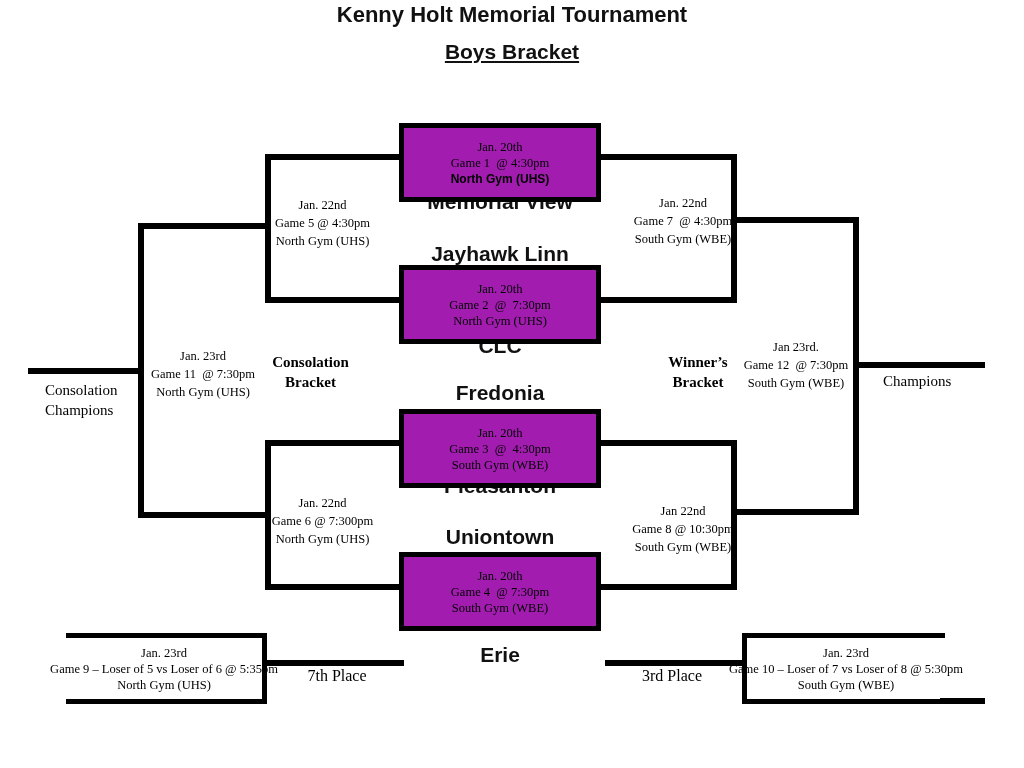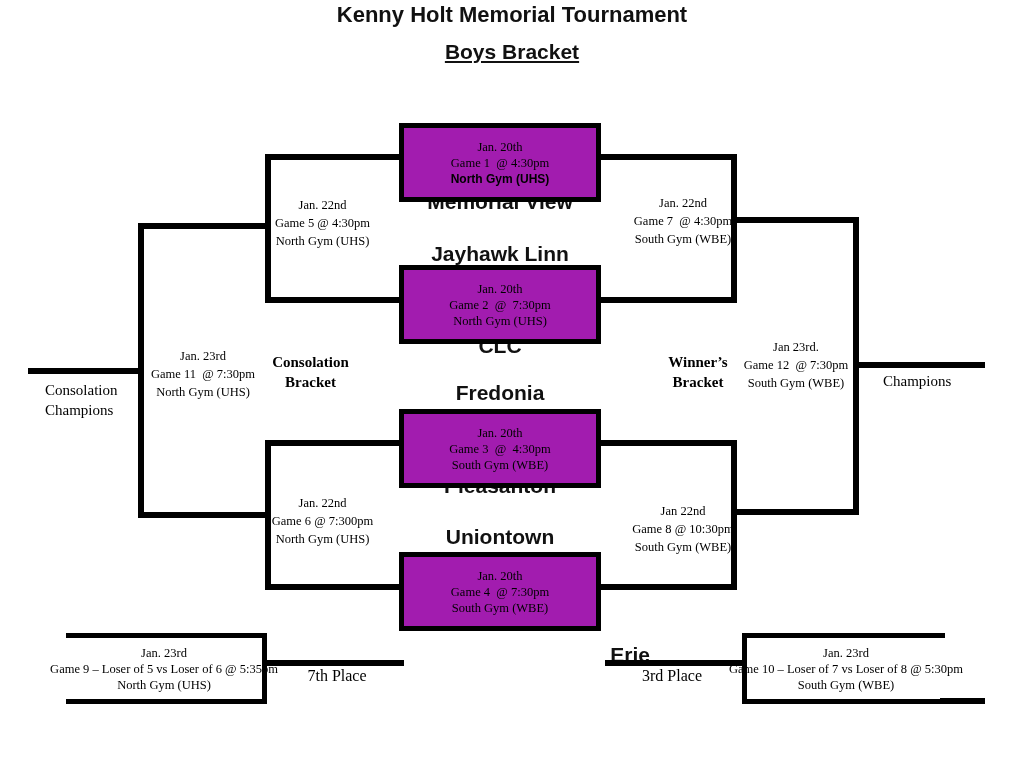--- a/index.html
+++ b/index.html
@@ -38,21 +38,21 @@
 
   <div class="title title1">Kenny Holt Memorial Tournament</div>
   <div class="title title2">Boys Bracket</div>
 
   <div class="team" style="left:350px;top:190px;">Memorial View</div>
   <div class="team" style="left:350px;top:334px;">CLC</div>
   <div class="team" style="left:350px;top:242px;">Jayhawk Linn</div>
   <div class="team" style="left:350px;top:381px;">Fredonia</div>
   <div class="team" style="left:350px;top:474px;">Pleasanton</div>
   <div class="team" style="left:350px;top:525px;">Uniontown</div>
-  <div class="team" style="left:350px;top:643px;text-align:right;">Erie</div>
+  <div class="team" style="left:350px;top:643px;">Erie</div>
 
   <div class="gamebox" style="left:399px;top:123px;">
     <div class="bt">Jan. 20th</div>
     <div class="bt">Game 1  @ 4:30pm</div>
     <div class="bt venue-bold">North Gym (UHS)</div>
   </div>
   <div class="gamebox" style="left:399px;top:265px;">
     <div class="bt">Jan. 20th</div>
     <div class="bt">Game 2  @  7:30pm</div>
     <div class="bt">North Gym (UHS)</div>

